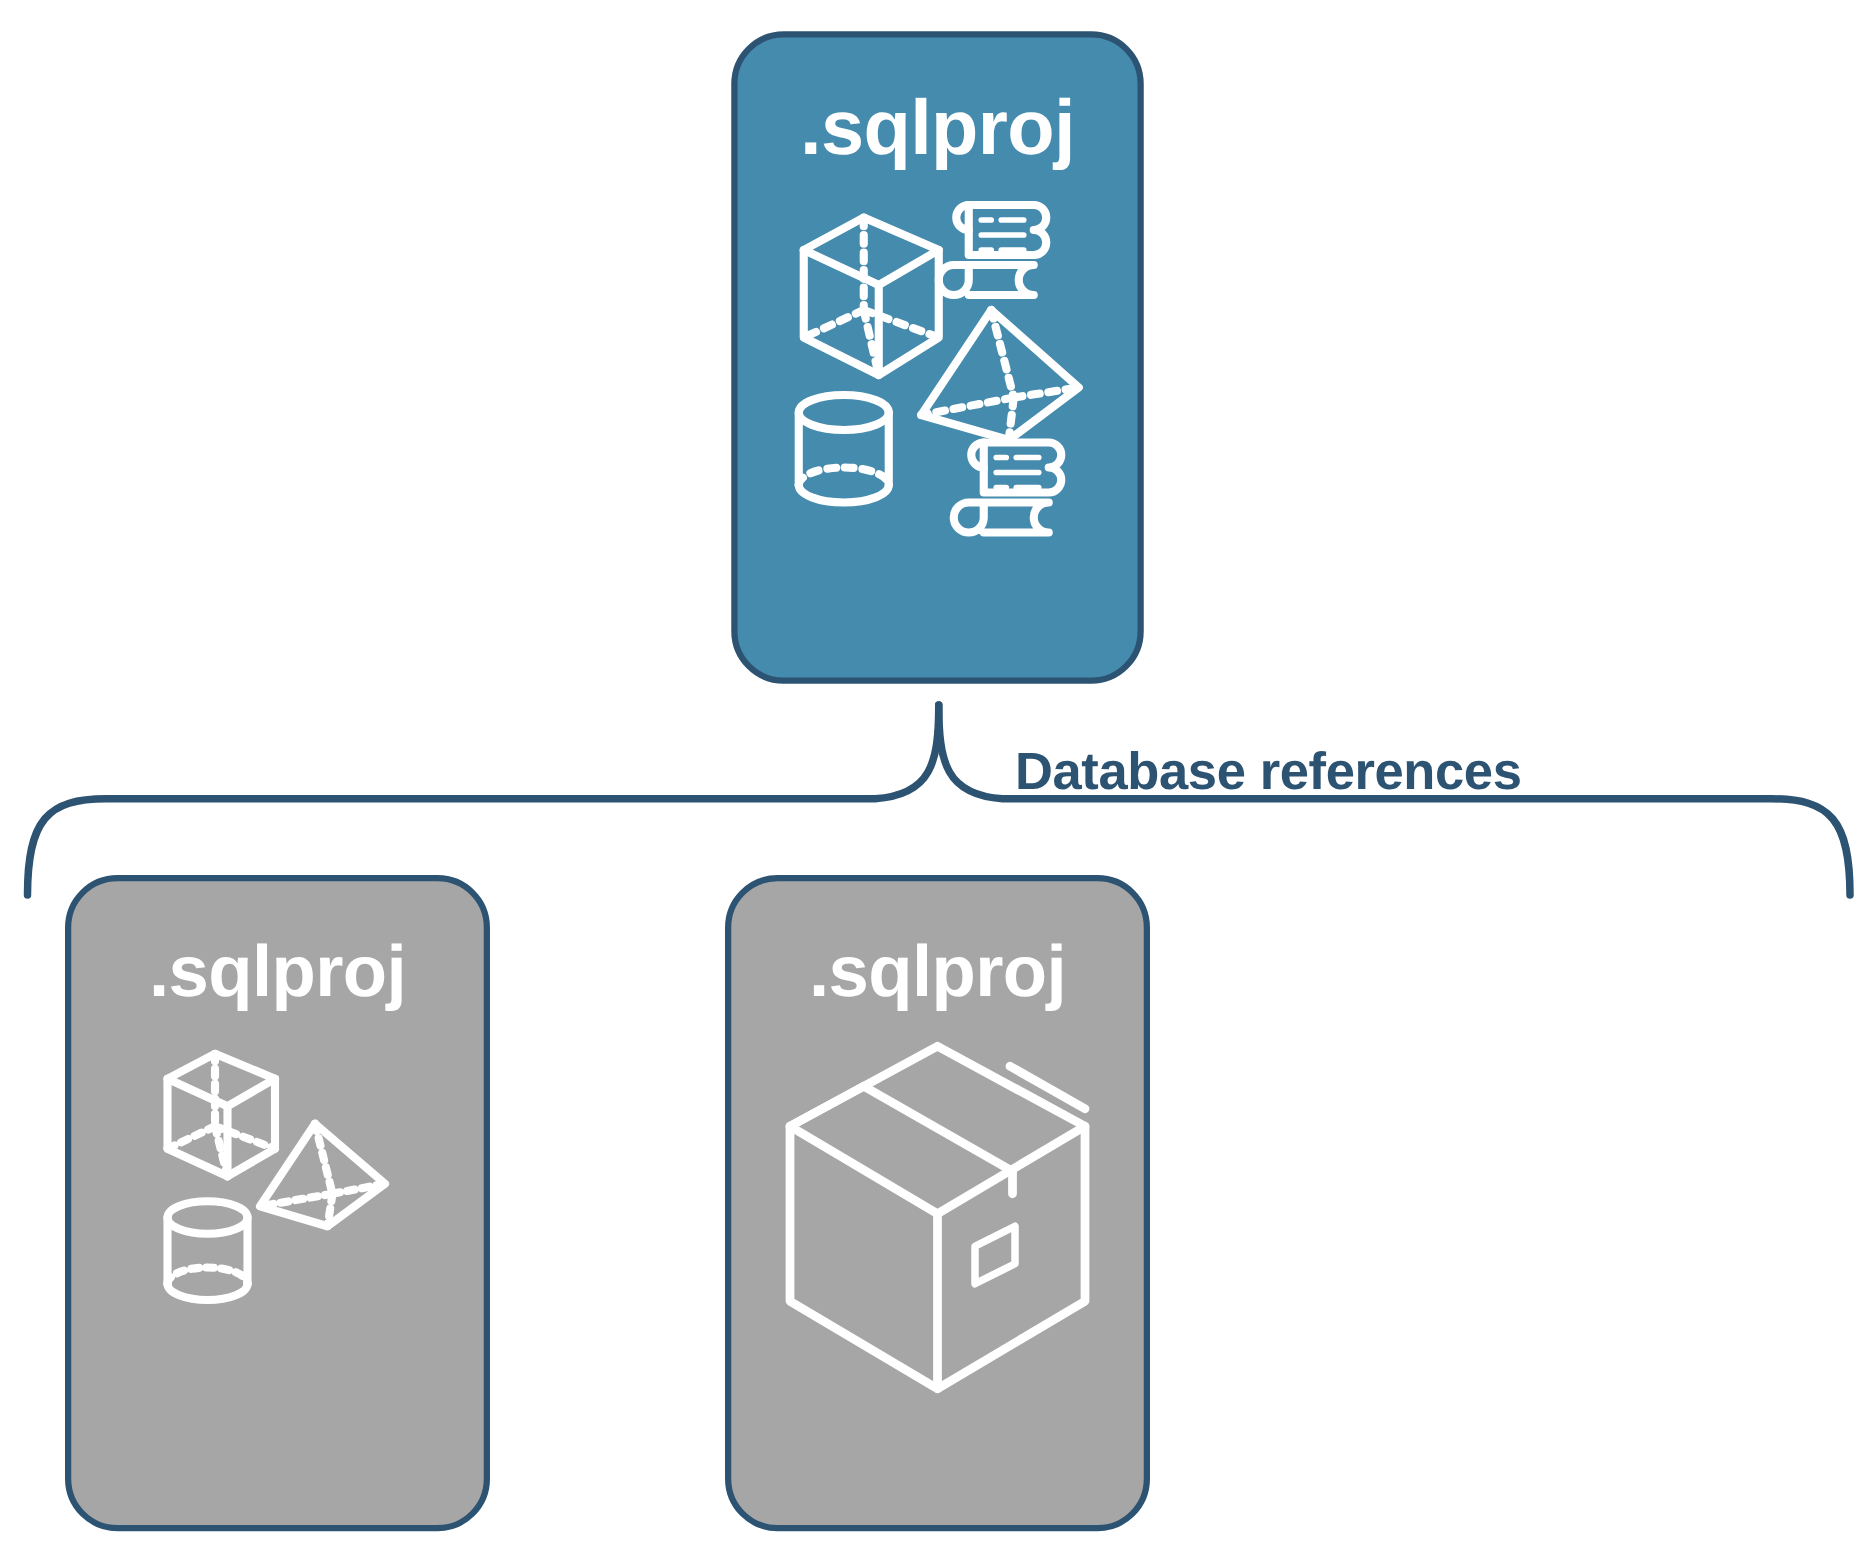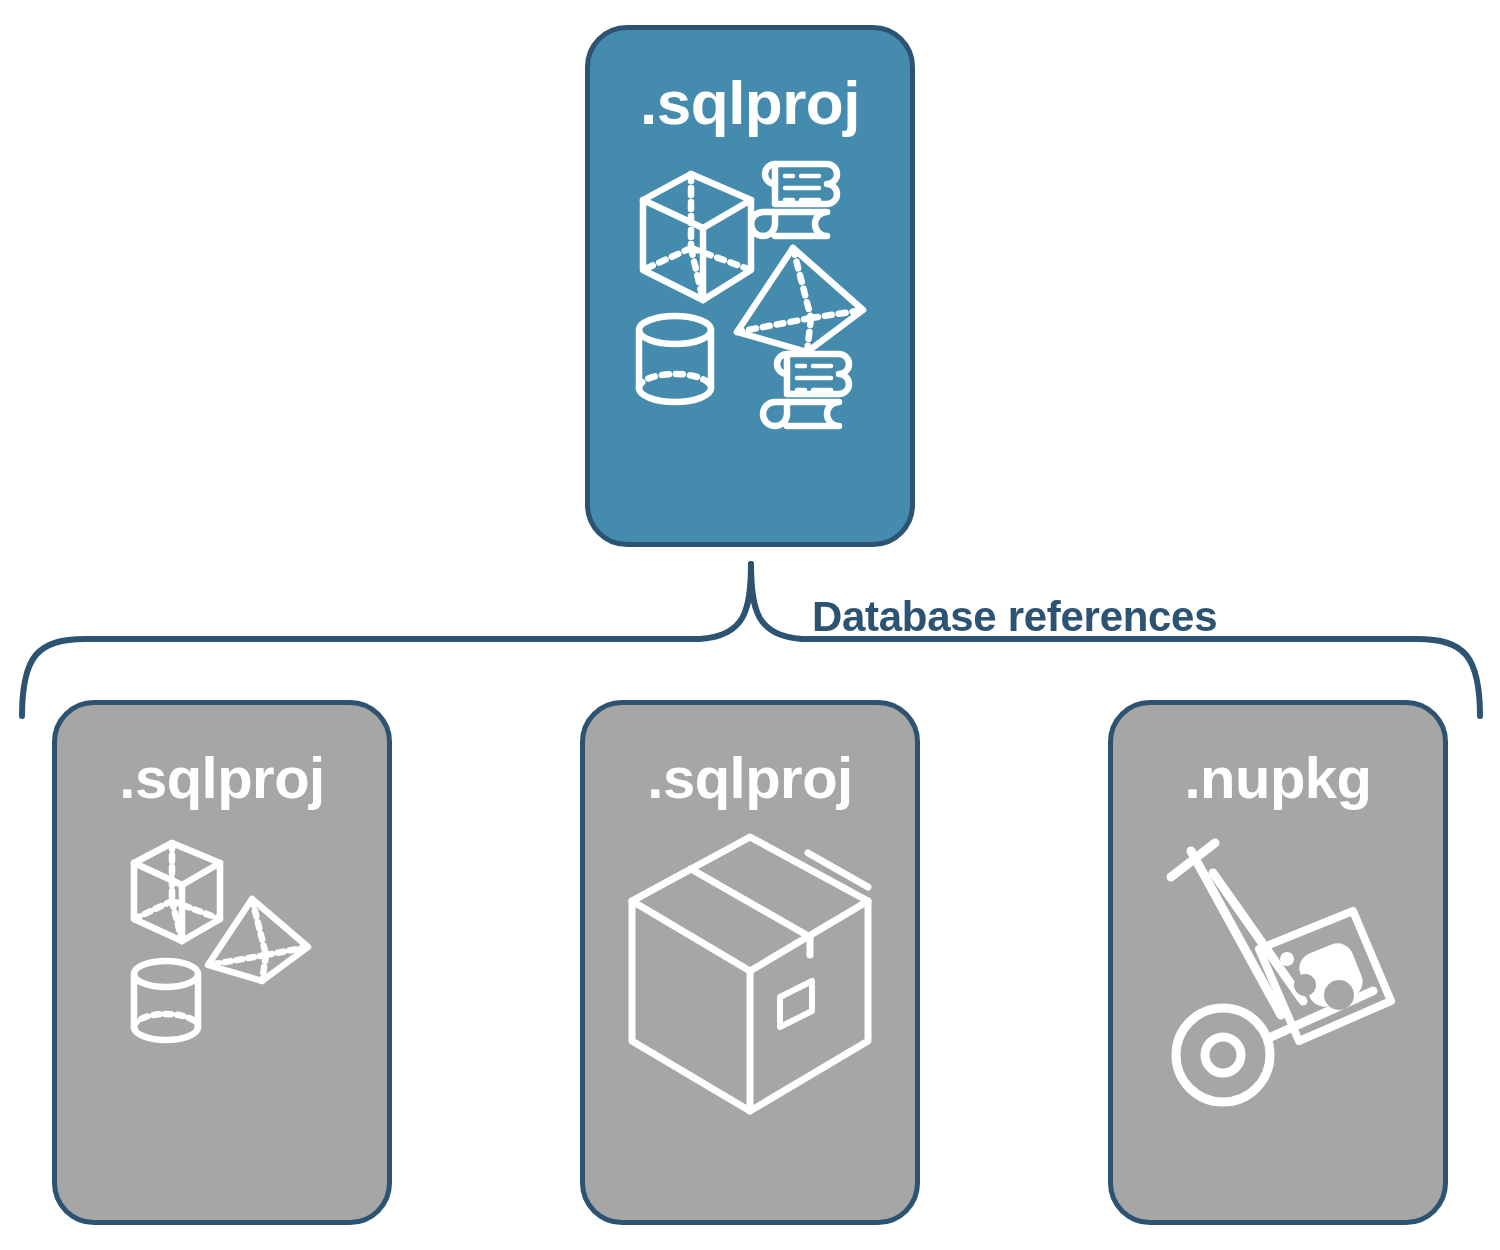--- a/index.html
+++ b/index.html
@@ -243,42 +243,14 @@
           <polyline points="71,40 12,72"></polyline>
 
           <line x1="190" y1="108" x2="190" y2="126"></line>
 
           <polygon points="160,168 192,152 192,182 160,198" fill="none" stroke-width="6"></polygon>
         </g>
       </svg>
     </div>
   </div>
 
-  <div class="node node-ref" id="node-nupkg">
-    <div class="node-title">.nupkg</div>
-
-    <div class="icon-wrap">
-      <svg width="250" height="290" viewBox="0 0 250 290" fill="none" stroke="#ffffff" stroke-width="9" stroke-linecap="round" stroke-linejoin="round">
-        <g>
-
-          <line x1="18" y1="48" x2="62" y2="14"></line>
-
-          <line x1="38" y1="22" x2="128" y2="186"></line>
-
-          <line x1="60" y1="44" x2="150" y2="172"></line>
-
-          <line x1="118" y1="208" x2="220" y2="162"></line>
-
-          <circle cx="70" cy="226" r="47" fill="none"></circle>
-          <circle cx="70" cy="226" r="18" fill="none"></circle>
-
-          <polygon points="106,120 200,82 238,172 146,212" fill="none" stroke-width="8"></polygon>
-
-          <rect x="150" y="118" width="56" height="56" rx="16" transform="rotate(-22 178 146)" fill="#ffffff" stroke="none"></rect>
-          <circle cx="134" cy="130" r="7" fill="#ffffff" stroke="none"></circle>
-          <circle cx="152" cy="156" r="11" fill="#a6a6a6" stroke="none"></circle>
-          <circle cx="186" cy="166" r="15" fill="#a6a6a6" stroke="none"></circle>
-        </g>
-      </svg>
-    </div>
-  </div>
 
 </div>
 
 </body></html>

